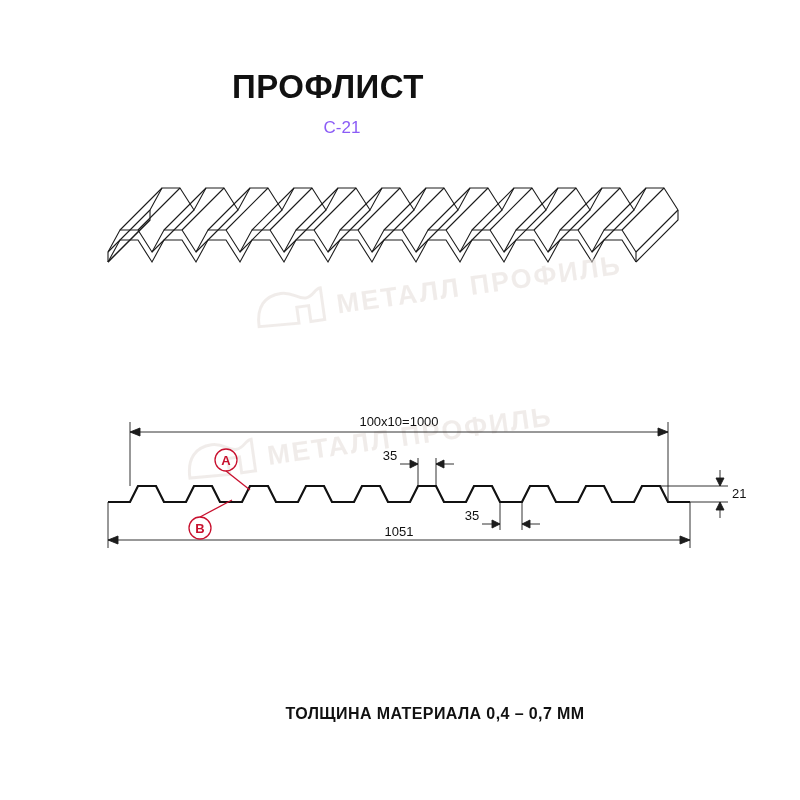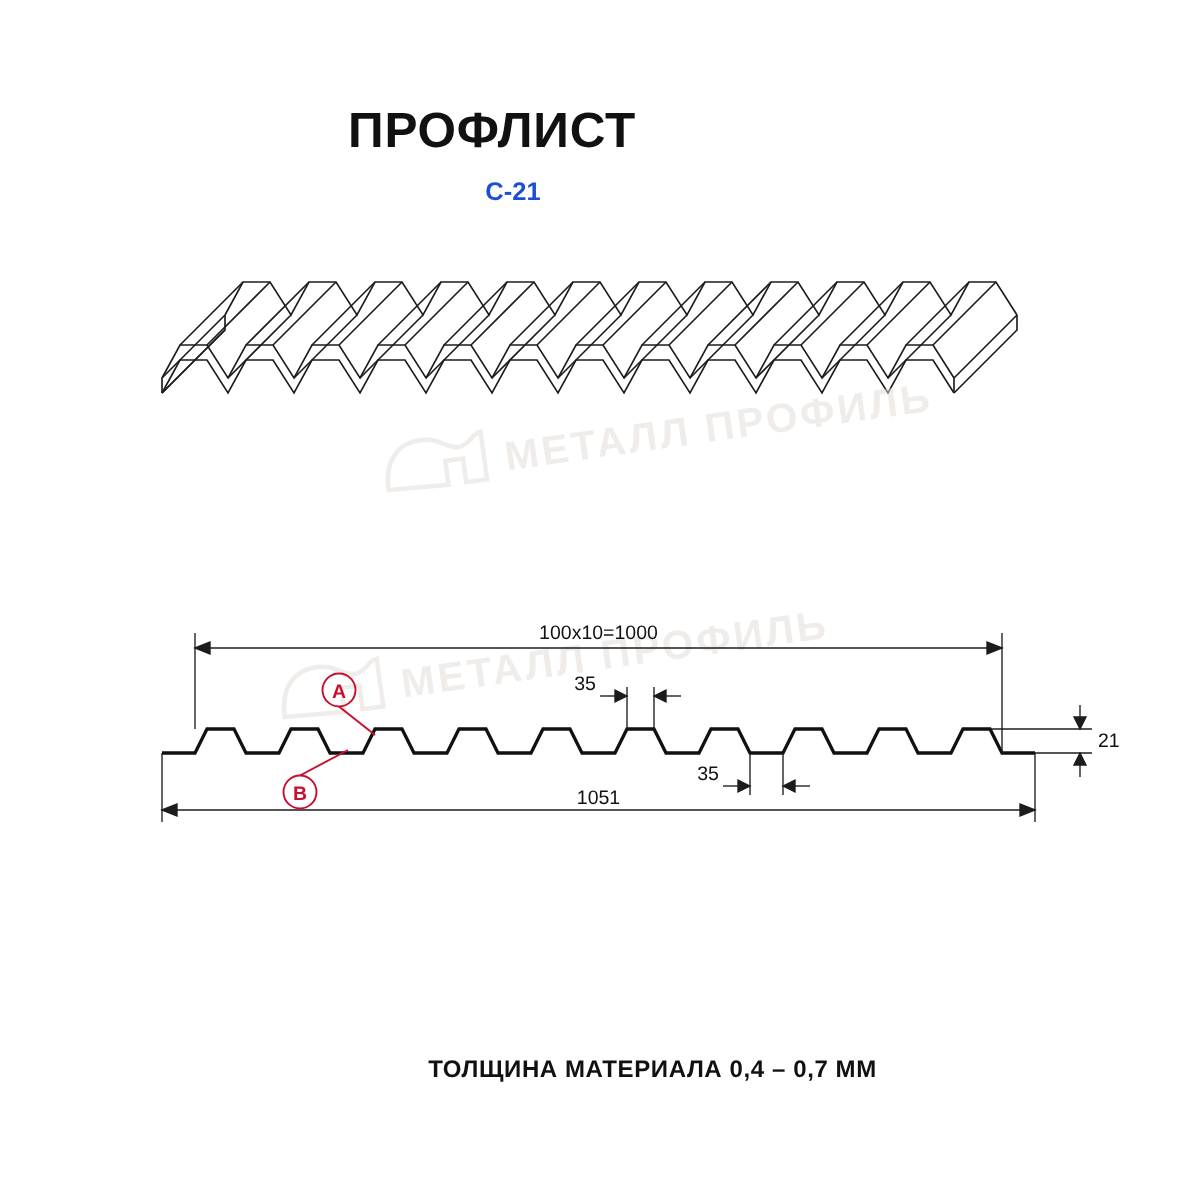--- a/index.html
+++ b/index.html
@@ -31,22 +31,22 @@
     letter-spacing: 0.5px;
     color: #111111;
   }
   .subtitle {
     position: absolute;
     top: 118px;
     left: 0;
     width: 684px;
     text-align: center;
     font-size: 17px;
-    font-weight: bold;
-    color: #1d4ed8;
+    font-weight: normal;
+    color: #8b5cf6;
   }
   .footer-note {
     position: absolute;
     top: 705px;
     left: 0;
     width: 800px;
     text-align: center;
     font-size: 16px;
     font-weight: bold;
     letter-spacing: 0.4px;

